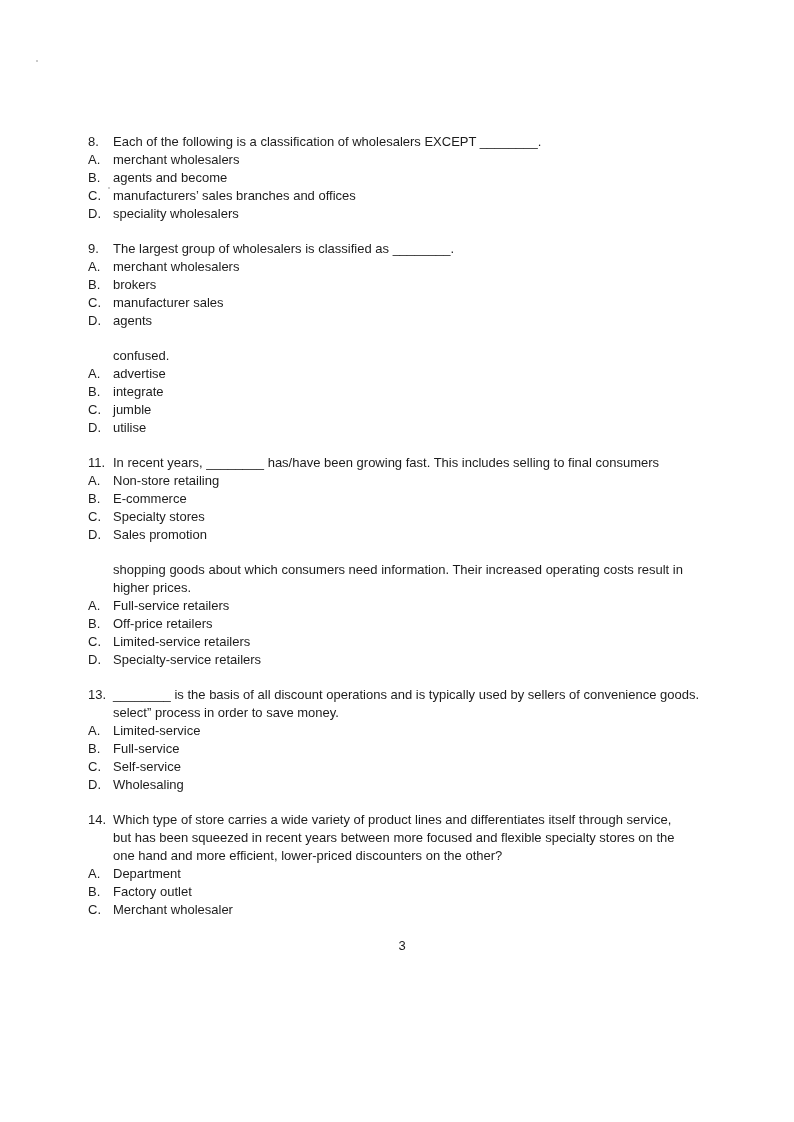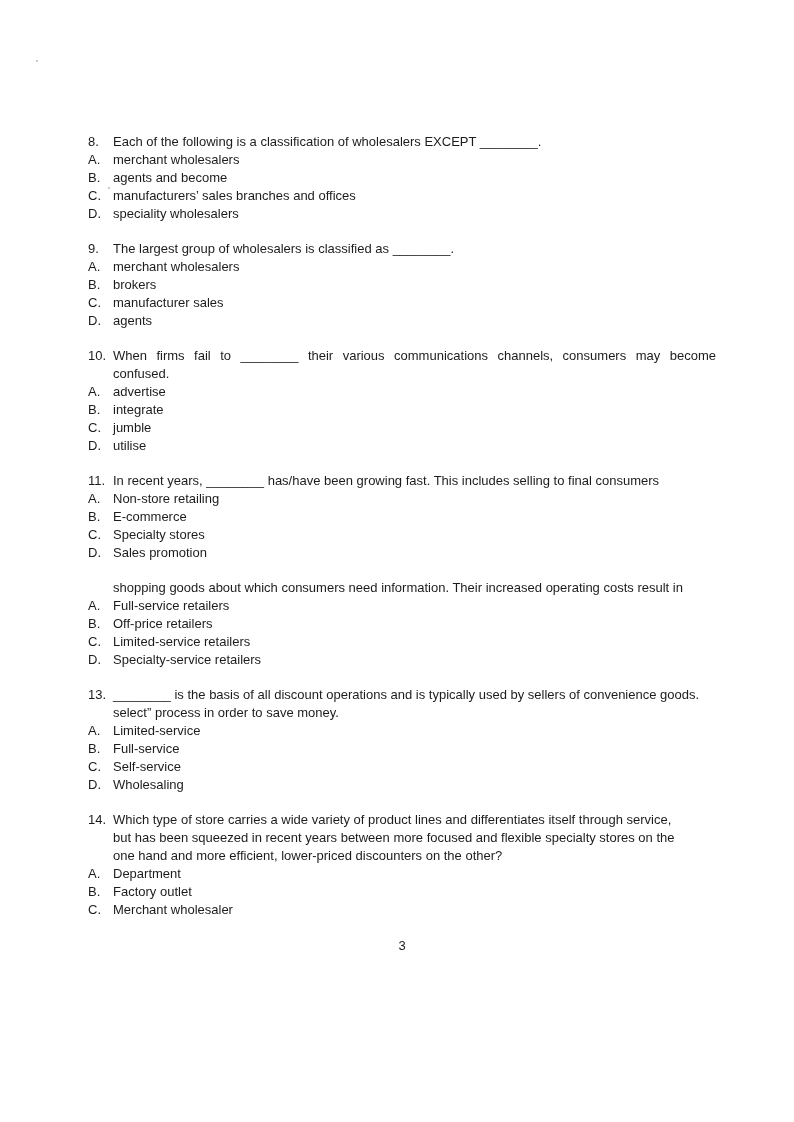--- a/index.html
+++ b/index.html
@@ -111,24 +111,20 @@
           <div class="row">
             <span class="col-num">D.</span>
             <span class="col-text">agents</span>
           </div>
         </div>
   </section>
 
   <section class="question">
     <div class="lines">
           <div class="row">
-            <span class="col-num">10.</span>
-            <span class="col-text justified">When firms fail to ________ their various communications channels, consumers may become</span>
-          </div>
-          <div class="row">
             <span class="col-num"></span>
             <span class="col-text">confused.</span>
           </div>
         </div>
     <div class="options">
           <div class="row">
             <span class="col-num">A.</span>
             <span class="col-text">advertise</span>
           </div>
           <div class="row">
@@ -171,20 +167,24 @@
             <span class="col-text">Sales promotion</span>
           </div>
         </div>
   </section>
 
   <section class="question">
     <div class="lines">
           <div class="row">
             <span class="col-num"></span>
             <span class="col-text">shopping goods about which consumers need information. Their increased operating costs result in</span>
+          </div>
+          <div class="row">
+            <span class="col-num"></span>
+            <span class="col-text">higher prices.</span>
           </div>
         </div>
     <div class="options">
           <div class="row">
             <span class="col-num">A.</span>
             <span class="col-text">Full-service retailers</span>
           </div>
           <div class="row">
             <span class="col-num">B.</span>
             <span class="col-text">Off-price retailers</span>

